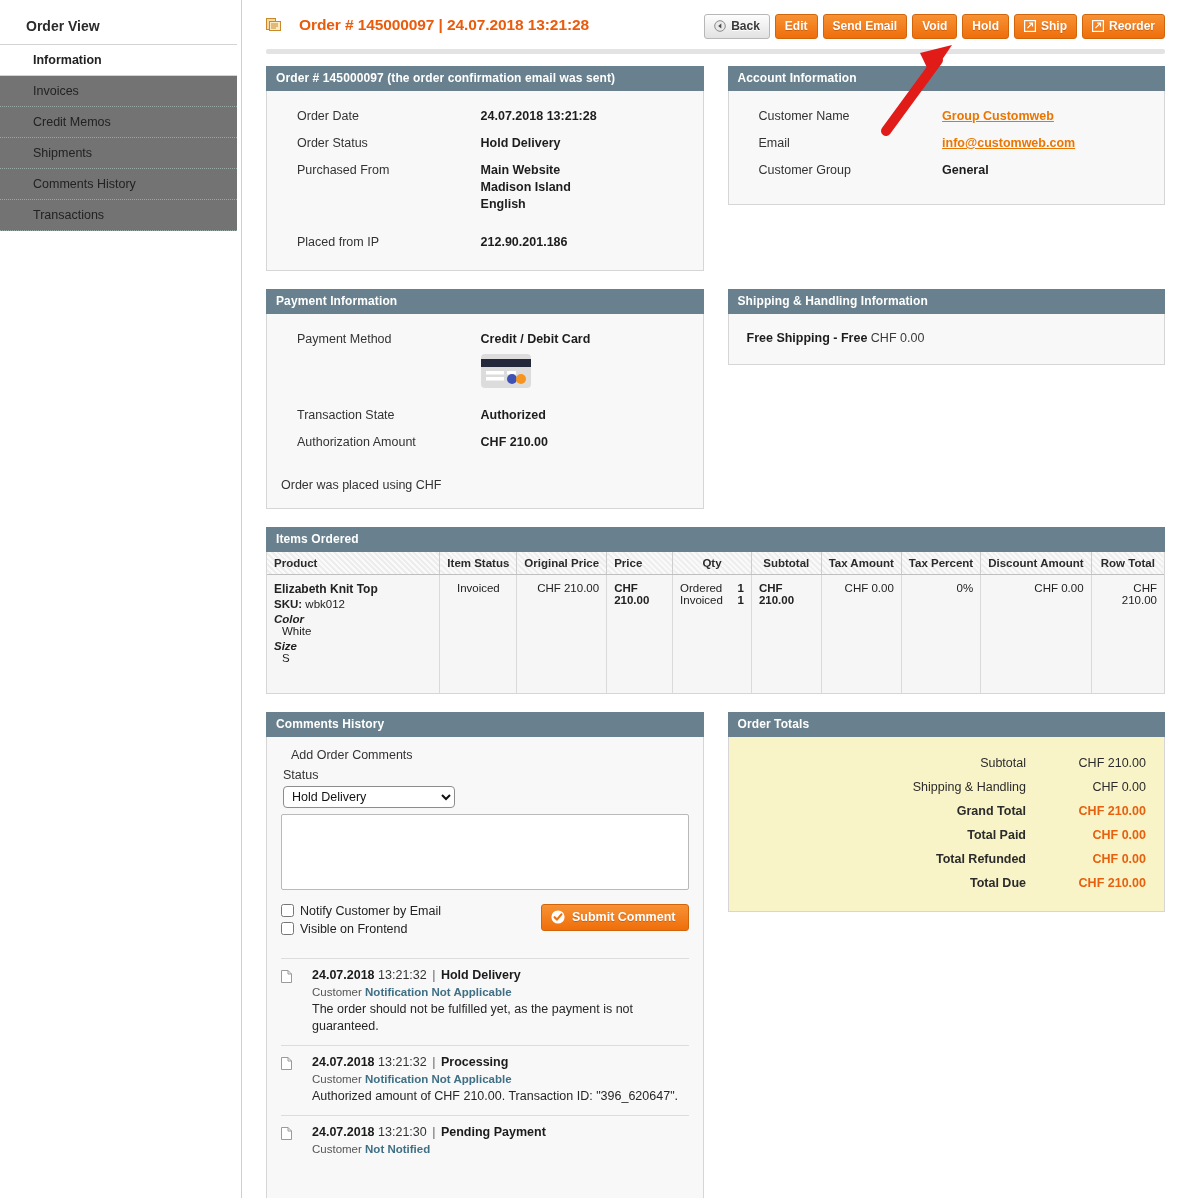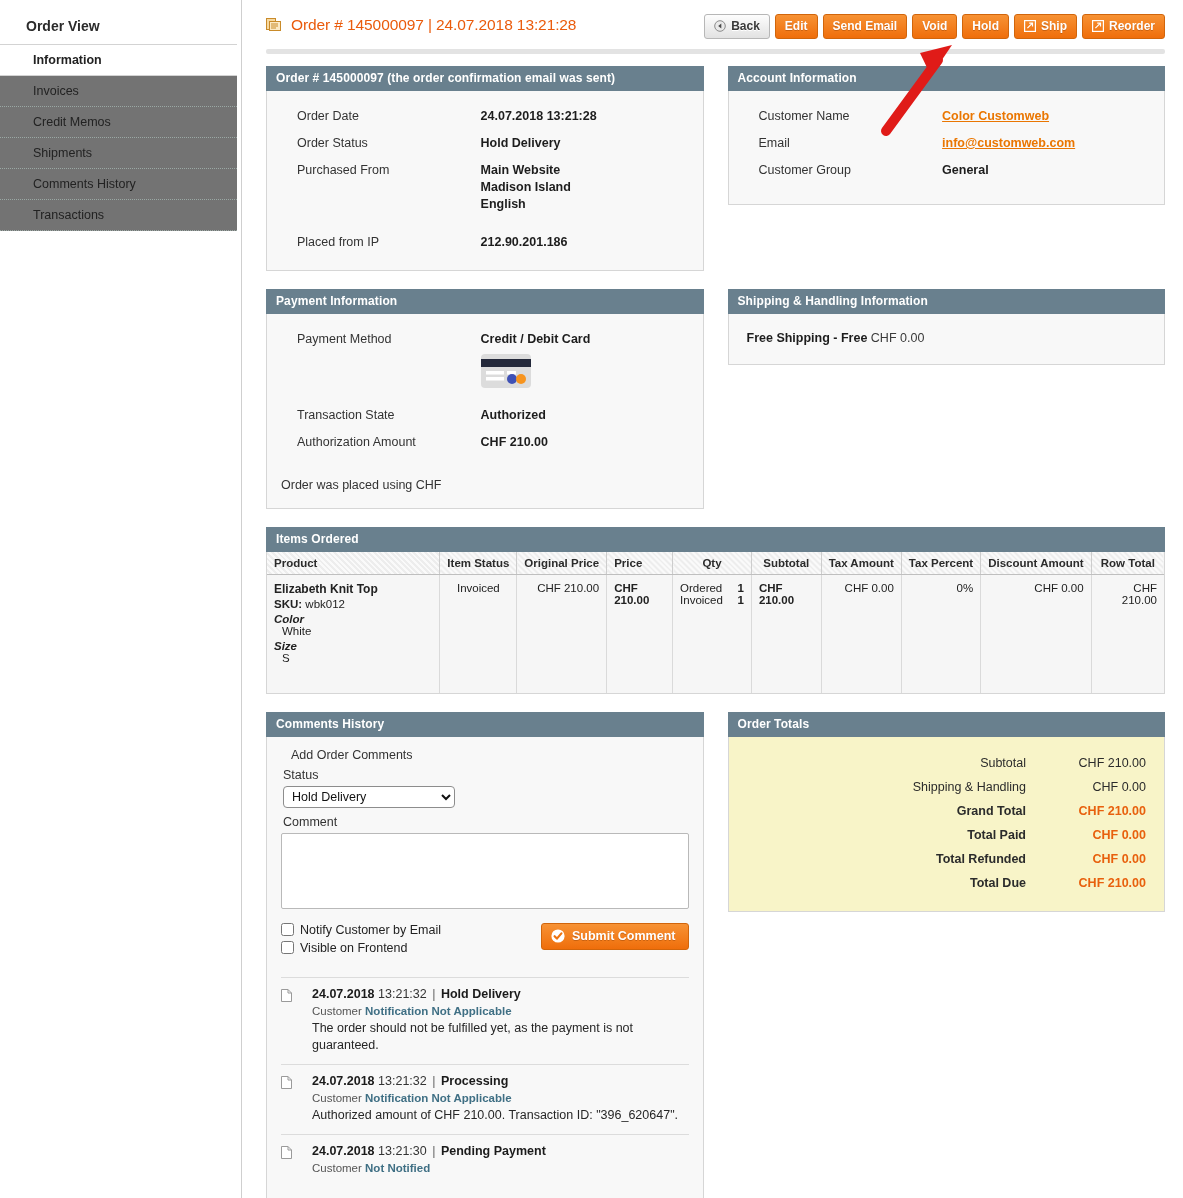--- a/index.html
+++ b/index.html
@@ -45,22 +45,22 @@
   .side-list li.active + li { }
 
   
   #content { flex: 1 1 auto; padding: 14px 18px 0 24px; position: relative; }
 
   .page-head {
     display: flex; align-items: flex-start; justify-content: space-between;
     padding-bottom: 6px;
   }
   .page-title {
-    display: flex; align-items: center; gap: 9px;
-    font-size: 15.5px; font-weight: normal; color: #ea5b0c;
+    display: flex; align-items: center; gap: 17px;
+    font-size: 15.5px; font-weight: bold; color: #ea5b0c;
     letter-spacing: -0.1px;
     margin-top: 2px;
     justify-content: flex-end;
   }
   .title-icon { width: 16px; height: 16px; flex: 0 0 16px; }
 
   
   .btn-row { display: flex; gap: 5px; align-items: flex-start; }
   button.btn {
     font-family: "Liberation Sans", sans-serif;
@@ -316,21 +316,21 @@
       </div>
 
       <div class="col">
         <div class="panel">
           <div class="panel-head">Account Information</div>
           <div class="panel-body" style="padding-bottom:20px">
             <table class="kv">
               <tbody>
                   <tr>
                 <th>Customer Name</th>
-                <td><a class="lnk">Color Customweb</a></td>
+                <td><a class="lnk">Group Customweb</a></td>
               </tr>
               <tr>
                 <th>Email</th>
                 <td><a class="lnk">info@customweb.com</a></td>
               </tr>
               <tr>
                 <th>Customer Group</th>
                 <td>General</td>
               </tr>
             </tbody>
@@ -452,21 +452,20 @@
           <div class="panel-body" style="padding:10px 14px 16px 14px;min-height:470px">
             <div class="cmt-label">Add Order Comments</div>
             <div class="cmt-sub">Status</div>
             <select class="status">
               <option>Hold Delivery</option>
               <option>Processing</option>
               <option>Pending Payment</option>
               <option>Complete</option>
               <option>Canceled</option>
             </select>
-            <div class="cmt-sub">Comment</div>
             <textarea class="cmt" style=""></textarea>
 
             <div class="cmt-opts">
               <div>
                 <label class="chk-line">
                   <input type="checkbox" style="">
                   <span>Notify Customer by Email</span>
                 </label>
                 <label class="chk-line">
                   <input type="checkbox" style="">

